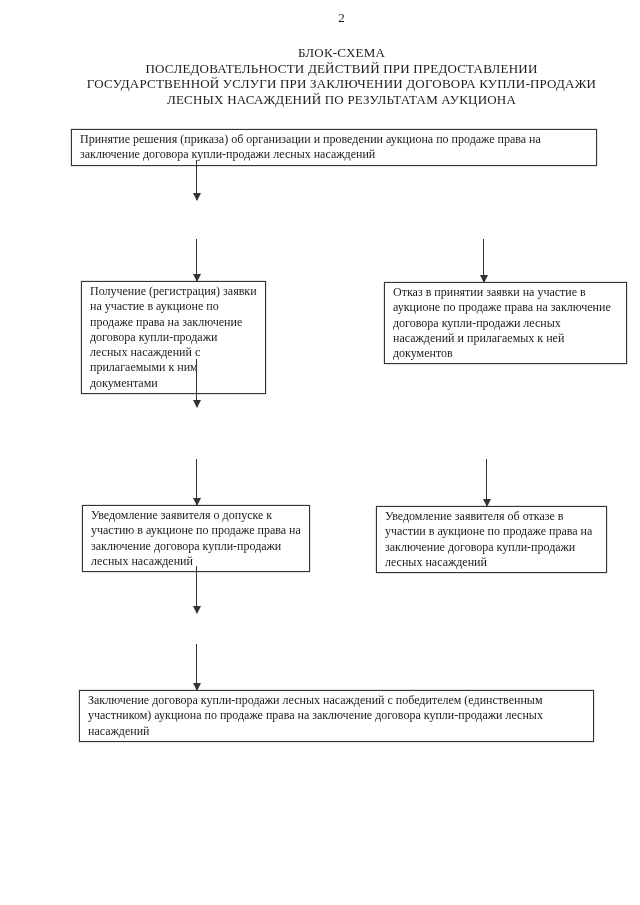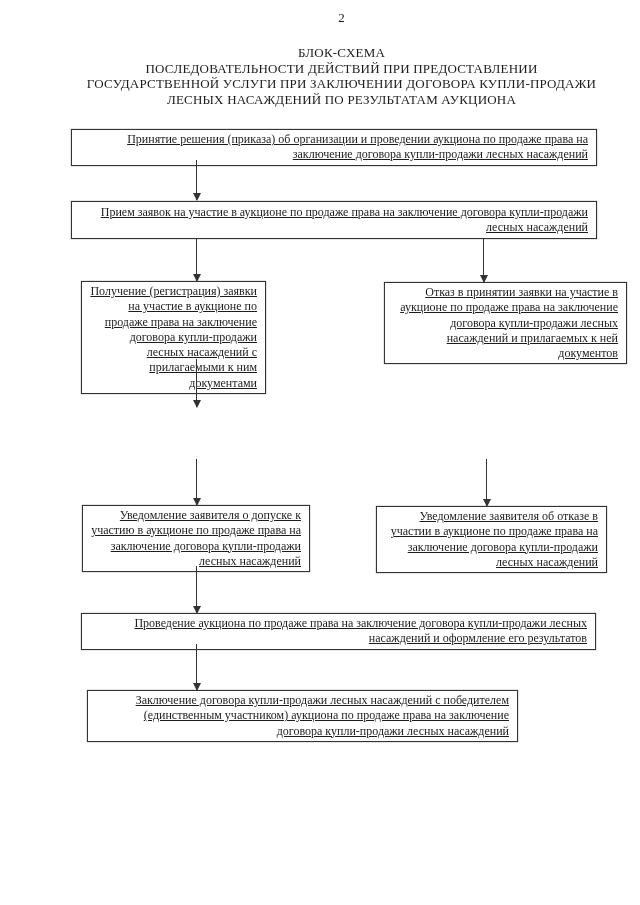--- a/index.html
+++ b/index.html
@@ -21,24 +21,24 @@
   .doc-title{
     position:absolute;top:45px;left:0;width:683px;
     text-align:center;font-size:13px;line-height:15.5px;
     letter-spacing:0.2px;
   }
   .node{
     position:absolute;
     border:1px solid var(--line,#3f3f3f);
     box-sizing:border-box;
     font-size:12px;line-height:15.3px;
-    text-align:right;
+    text-align:left;
     padding:2px 8px;
     background:var(--page-bg,#ffffff);
-    display:flex;align-items:center;justify-content:center;text-decoration:underline;
+    display:flex;align-items:center;justify-content:center;
   }
   
   .node{box-shadow:0 0 0 0.2px #777;}
   .arrow{
     position:absolute;width:0;
     border-left:1px solid var(--line,#2b2b2b);
   }
   .arrow::after{
     content:"";position:absolute;bottom:-1px;left:-4.5px;
     border-left:4px solid transparent;
@@ -47,21 +47,21 @@
   }
   
   #n1{left:71px; top:129px; width:526px; min-height:31px;}
   #n2{left:71px; top:201px; width:526px; min-height:38px;}
   #n3{left:81px; top:281px; width:185px; min-height:78px;}
   #n4{left:384px;top:282px; width:243px; min-height:79px;}
   #n5{left:82px; top:407px; width:514px; min-height:52px;}
   #n6{left:82px; top:505px; width:228px; min-height:61px;}
   #n7{left:376px;top:506px; width:231px; min-height:59px;}
   #n8{left:81px; top:613px; width:515px; min-height:30px;}
-  #n9{left:87px; top:690px; width:431px; min-height:45px;}
+  #n9{left:79px; top:690px; width:515px; min-height:45px;}
   
   #a1{left:196px;top:160px;height:40px;}
   #a2{left:196px;top:239px;height:42px;}
   #a3{left:483px;top:239px;height:43px;}
   #a4{left:196px;top:359px;height:48px;}
   #a5{left:196px;top:459px;height:46px;}
   #a6{left:486px;top:459px;height:47px;}
   #a7{left:196px;top:566px;height:47px;}
   #a8{left:196px;top:644px;height:46px;}
 </style>
@@ -73,26 +73,24 @@
   <div class="page-number">2</div>
 
   <div class="doc-title">
     <div>БЛОК-СХЕМА</div>
     <div>ПОСЛЕДОВАТЕЛЬНОСТИ ДЕЙСТВИЙ ПРИ ПРЕДОСТАВЛЕНИИ</div>
     <div>ГОСУДАРСТВЕННОЙ УСЛУГИ ПРИ ЗАКЛЮЧЕНИИ ДОГОВОРА КУПЛИ-ПРОДАЖИ</div>
     <div>ЛЕСНЫХ НАСАЖДЕНИЙ ПО РЕЗУЛЬТАТАМ АУКЦИОНА</div>
   </div>
 
   <div class="node" id="n1">Принятие решения (приказа) об организации и проведении аукциона по продаже права на заключение договора купли-продажи лесных насаждений</div>
-  <div class="node" id="n2">Прием заявок на участие в аукционе по продаже права на заключение договора купли-продажи лесных насаждений</div>
   <div class="node" id="n3">Получение (регистрация) заявки на участие в аукционе по продаже права на заключение договора купли-продажи лесных насаждений с прилагаемыми к ним документами</div>
   <div class="node" id="n4">Отказ в принятии заявки на участие в аукционе по продаже права на заключение договора купли-продажи лесных насаждений и прилагаемых к ней документов</div>
   <div class="node" id="n6">Уведомление заявителя о допуске к участию в аукционе по продаже права на заключение договора купли-продажи лесных насаждений</div>
   <div class="node" id="n7">Уведомление заявителя об отказе в участии в аукционе по продаже права на заключение договора купли-продажи лесных насаждений</div>
-  <div class="node" id="n8">Проведение аукциона по продаже права на заключение договора купли-продажи лесных насаждений и оформление его результатов</div>
   <div class="node" id="n9">Заключение договора купли-продажи лесных насаждений с победителем (единственным участником) аукциона по продаже права на заключение договора купли-продажи лесных насаждений</div>
 
   <div class="arrow" id="a1"></div>
   <div class="arrow" id="a2"></div>
   <div class="arrow" id="a3"></div>
   <div class="arrow" id="a4"></div>
   <div class="arrow" id="a5"></div>
   <div class="arrow" id="a6"></div>
   <div class="arrow" id="a7"></div>
   <div class="arrow" id="a8"></div>

